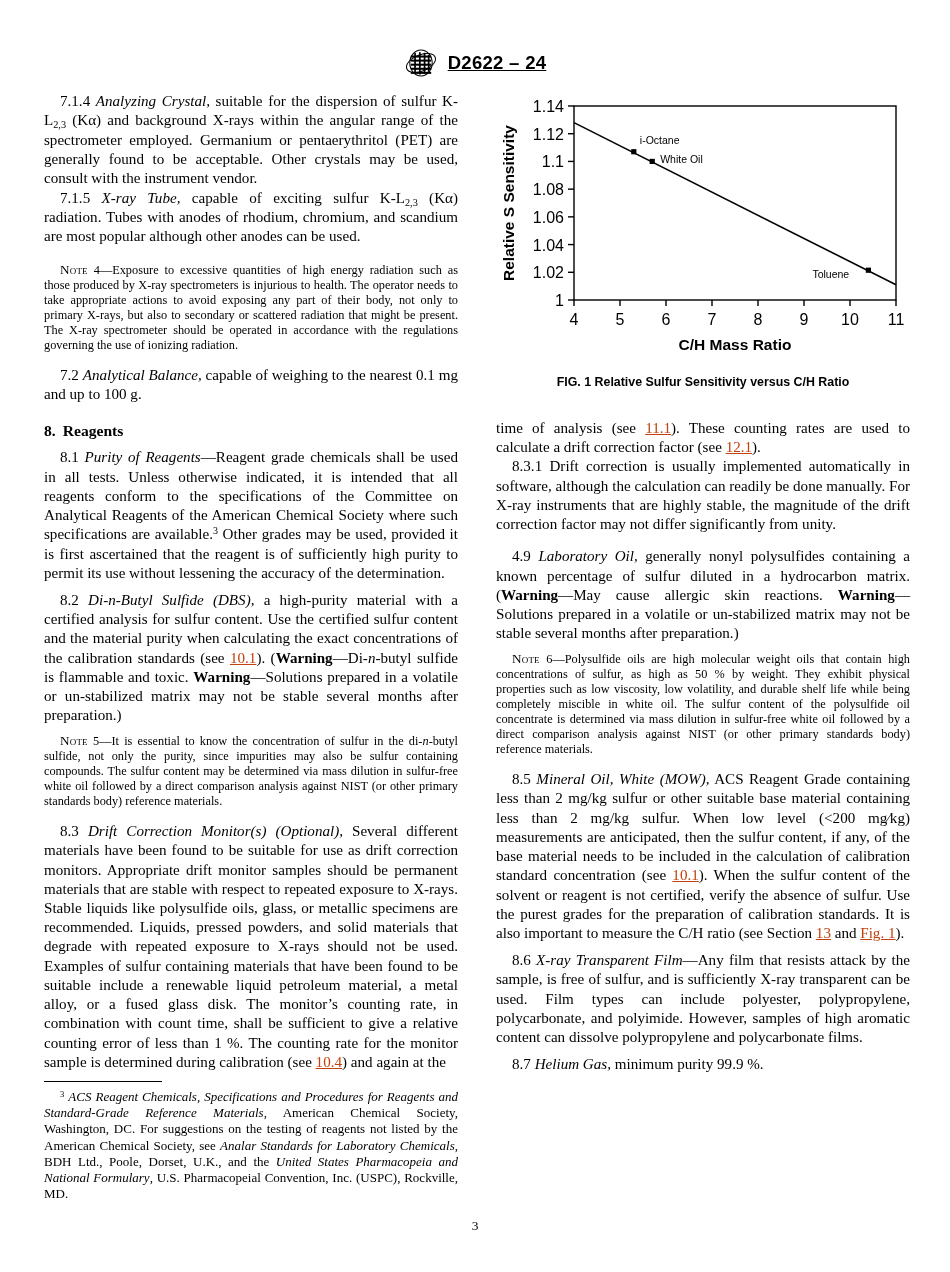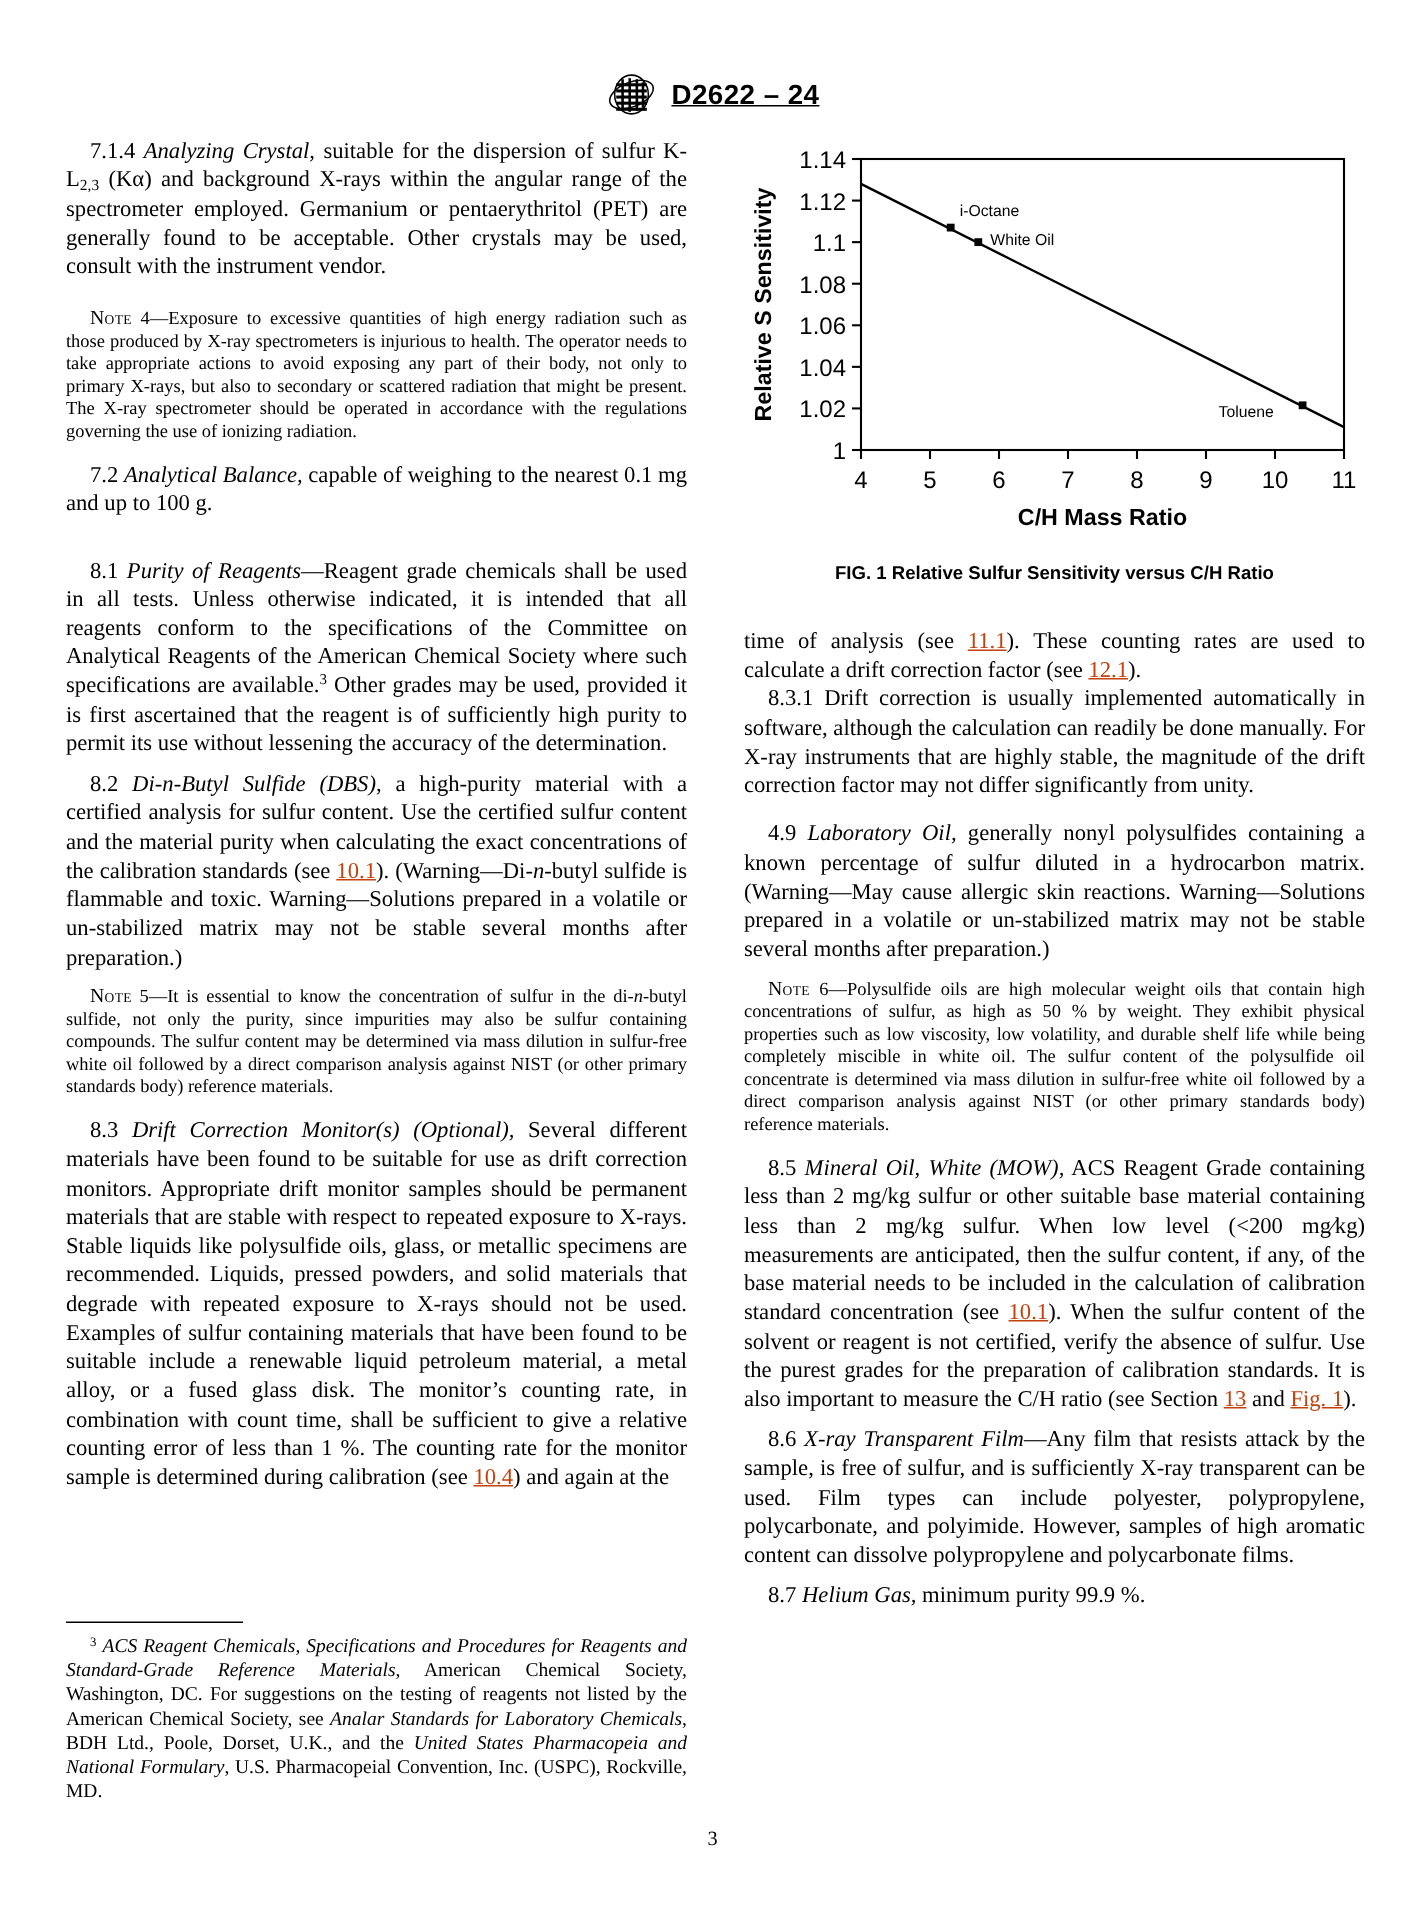--- a/index.html
+++ b/index.html
@@ -87,21 +87,21 @@
 
   h2.section-head {
     margin: 0;
     font-size: 15.6px;
     font-weight: bold;
     line-height: 1.2;
   }
   .sec-num { margin-right: 7px; }
 
   i, em { font-style: italic; margin-top: 16px; }
-  b, strong { font-weight: normal; }
+  b, strong { font-weight: bold; }
   .xref { color: #c2410c; }
   .smallcaps {
     font-variant: small-caps;
     font-size: 13.2px;
     letter-spacing: 0.2px;
   }
   sub {
     font-size: 0.68em;
     vertical-align: -0.25em;
   }
@@ -173,31 +173,33 @@
   </svg>
   <div class="doc-designation">D2622 – 24</div>
 </div>
 
 <div class="columns">
 
   <div class="col col-left">
 
     <p class="body"><span>7.1.4</span> <i>Analyzing Crystal,</i><span> suitable for the dispersion of sulfur K-L</span><sub>2,3</sub><span> (Kα) and background X-rays within the angular range of the spectrometer employed. Germanium or pentaerythritol (PET) are generally found to be acceptable. Other crystals may be used, consult with the instrument vendor.</span></p>
 
+    <p class="body"><span>7.1.5</span> <i>X-ray Tube,</i><span> capable of exciting sulfur K-L</span><sub>2,3</sub><span> (Kα) radiation. Tubes with anodes of rhodium, chromium, and scandium are most popular although other anodes can be used.</span></p>
 
     <div class="spacer-sm"></div>
 
     <p class="note"><span class="smallcaps">Note</span><span> 4</span><span>—Exposure to excessive quantities of high energy radiation such as those produced by X-ray spectrometers is injurious to health. The operator needs to take appropriate actions to avoid exposing any part of their body, not only to primary X-rays, but also to secondary or scattered radiation that might be present. The X-ray spectrometer should be operated in accordance with the regulations governing the use of ionizing radiation.</span></p>
 
     <div class="spacer-md"></div>
 
     <p class="body"><span>7.2</span> <i>Analytical Balance,</i><span> capable of weighing to the nearest 0.1 mg and up to 100 g.</span></p>
 
     <div class="spacer-lg"></div>
 
+    <h2 class="section-head"><span class="sec-num">8.</span><span>Reagents</span></h2>
 
     <div class="spacer-sm"></div>
 
     <p class="body"><span>8.1</span> <i>Purity of Reagents</i><span>—Reagent grade chemicals shall be used in all tests. Unless otherwise indicated, it is intended that all reagents conform to the specifications of the Committee on Analytical Reagents of the American Chemical Society where such specifications are available.</span><sup>3</sup><span> Other grades may be used, provided it is first ascertained that the reagent is of sufficiently high purity to permit its use without lessening the accuracy of the determination.</span></p>
 
     <div class="spacer-sm"></div>
 
     <p class="body"><span>8.2</span> <i>Di-</i><i>n</i><i>-Butyl Sulfide (DBS),</i><span> a high-purity material with a certified analysis for sulfur content. Use the certified sulfur content and the material purity when calculating the exact concentrations of the calibration standards (see </span><a class="xref" href="#">10.1</a><span>). (</span><b>Warning</b><span>—Di-</span><i>n</i><span>-butyl sulfide is flammable and toxic. </span><b>Warning</b><span>—Solutions prepared in a volatile or un-stabilized matrix may not be stable several months after preparation.)</span></p>
 
     <p class="note"><span class="smallcaps">Note</span><span> 5</span><span>—It is essential to know the concentration of sulfur in the di-</span><i>n</i><span>-butyl sulfide, not only the purity, since impurities may also be sulfur containing compounds. The sulfur content may be determined via mass dilution in sulfur-free white oil followed by a direct comparison analysis against NIST (or other primary standards body) reference materials.</span></p>

